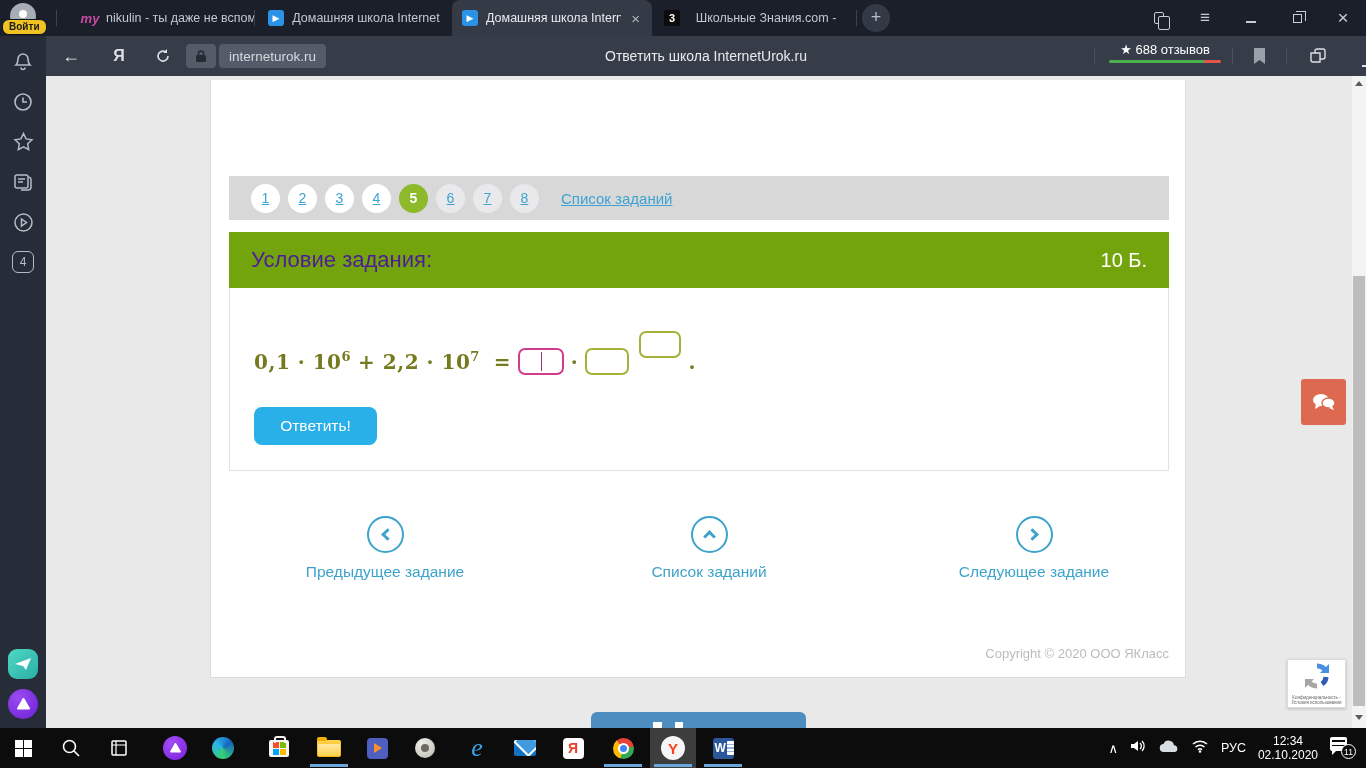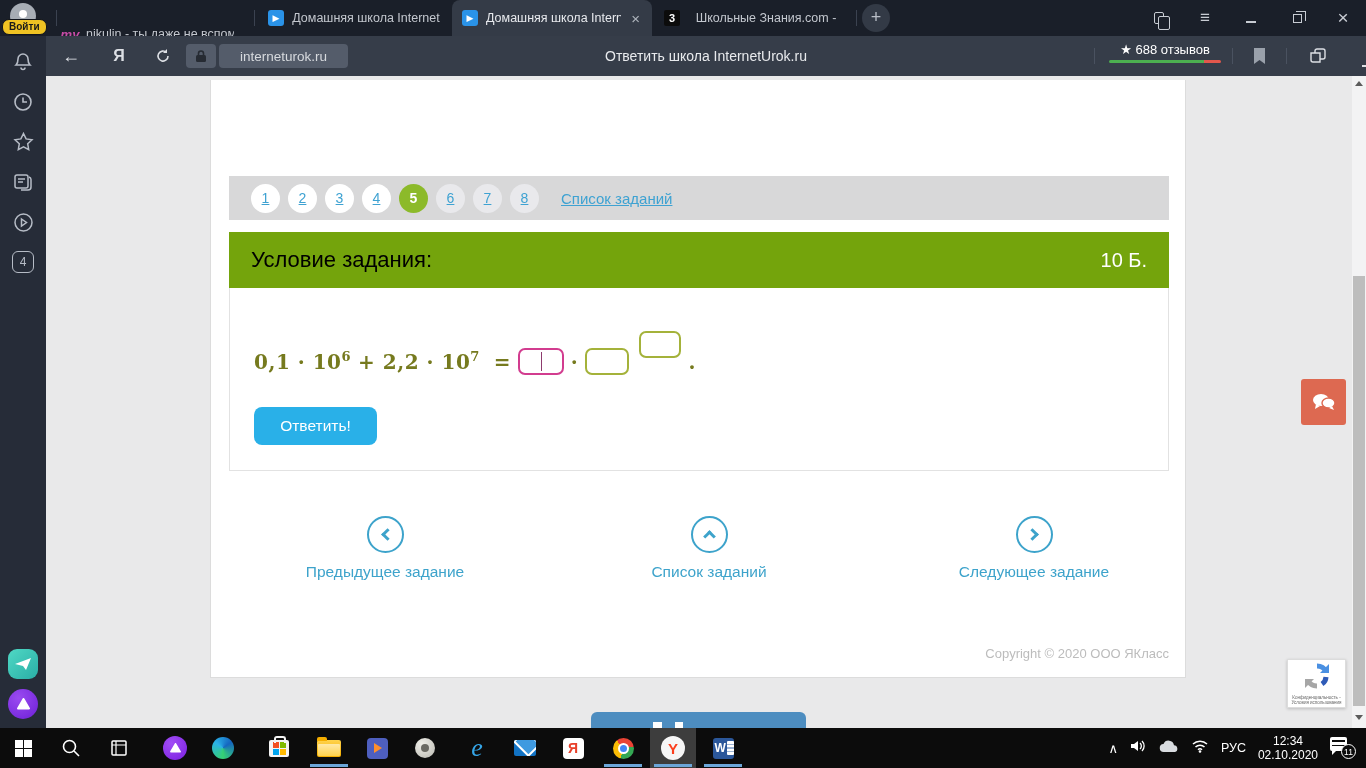--- a/index.html
+++ b/index.html
@@ -38,21 +38,21 @@
     border-radius:2px; position:relative; }
   .ic-tabgroups::before { content:""; position:absolute; left:3px; top:3px; width:10px; height:12px;
     background:#1a1f29; border:1.5px solid #c8ccd3; border-radius:2px; }
 
   
   .toolbar { position:absolute; left:46px; top:36px; width:1320px; height:40px; background:#363d49; }
   .tbtn { position:absolute; top:0; height:40px; display:flex; align-items:center; justify-content:center;
     color:#dde0e5; }
   .pill { position:absolute; top:8px; height:24px; background:#545c6a; border-radius:4px;
     display:flex; align-items:center; justify-content:center; }
-  .url-text { color:#d7dade; font-size:13.5px; padding:0 21px; }
+  .url-text { color:#d7dade; font-size:13.5px; padding:0 10px; }
   .pagetitle { position:absolute; left:350px; right:350px; top:0; height:40px; text-align:center;
     line-height:40px; color:#e8eaed; font-size:14px; white-space:nowrap; }
   .reviews { position:absolute; left:1063px; top:6px; width:112px; text-align:center; }
   .reviews-label { color:#fff; font-size:13px; white-space:nowrap; }
   .reviews-bar { margin-top:3px; height:3px; border-radius:2px; overflow:hidden; display:flex; }
   .reviews-bar .g { background:#4caf50; width:85%; } .reviews-bar .r { background:#e2574c; width:15%; }
   .vsep { position:absolute; top:12px; width:1px; height:16px; background:#4a5260; }
 
   
   .bsidebar { position:absolute; left:0; top:36px; width:46px; height:692px; background:#262c38; }
@@ -83,21 +83,21 @@
     font-size:14px; }
   .pnum span { color:#3ea2d2; text-decoration:underline; }
   .pnum.done { background:#fff; }
   .pnum.todo { background:#e9e9ec; }
   .pnum.current { background:#8cba2a; }
   .pnum.current span { color:#fff; text-decoration:none; font-weight:bold; }
   .plist { margin-left:14px; color:#3ea2d2; font-size:15px; text-decoration:underline; }
 
   .taskhead { position:absolute; left:18px; top:152px; width:940px; height:56px; background:#74a40c;
     display:flex; align-items:center; justify-content:space-between; padding:0 22px; }
-  .taskhead .h { color:#000000; font-size:22px; }
+  .taskhead .h { color:#4c1d95; font-size:22px; }
   .taskhead .pts { color:#fff; font-size:20px; }
 
   .taskbody { position:absolute; left:18px; top:208px; width:940px; height:183px; background:#fff;
     border:1px solid #e2e2e2; border-top:none; }
   .instruction { position:absolute; left:24px; top:22px; font-size:15.5px; color:#5b5b5b; }
   .instruction em { font-style:italic; }
   .formula { position:absolute; left:24px; top:60px; display:flex; align-items:center;
     font-family:"DejaVu Serif", serif; font-weight:600; font-size:20px; color:#767a1e; }
   .formula sup { font-size:13px; font-weight:700; }
   .fpart { letter-spacing:0.5px; }
@@ -198,21 +198,21 @@
   <div class="tabbar">
     <div class="avatar">
       <svg width="20" height="20" viewBox="0 0 20 20">
         <circle cx="10" cy="7" r="4" fill="#fff"></circle>
           <path d="M2 20c0-5 4-7 8-7s8 2 8 7z" fill="#fff"></path>
       </svg>
     </div>
     <div class="login-badge">Войти</div>
     <div class="tabsep" style="left:56px"></div>
 
-    <div class="tab" style="left:52px; width:192px;margin-top:16px;">
+    <div class="tab" style="left:72px; width:192px;">
       <span class="fav fav-my">my</span>
       <span class="tab-title">nikulin - ты даже не вспом</span>
     </div>
     <div class="tabsep" style="left:254px"></div>
 
     <div class="tab" style="left:258px; width:192px;">
       <span class="fav fav-iu">▶</span>
       <span class="tab-title">Домашняя школа Internet</span>
     </div>
 

